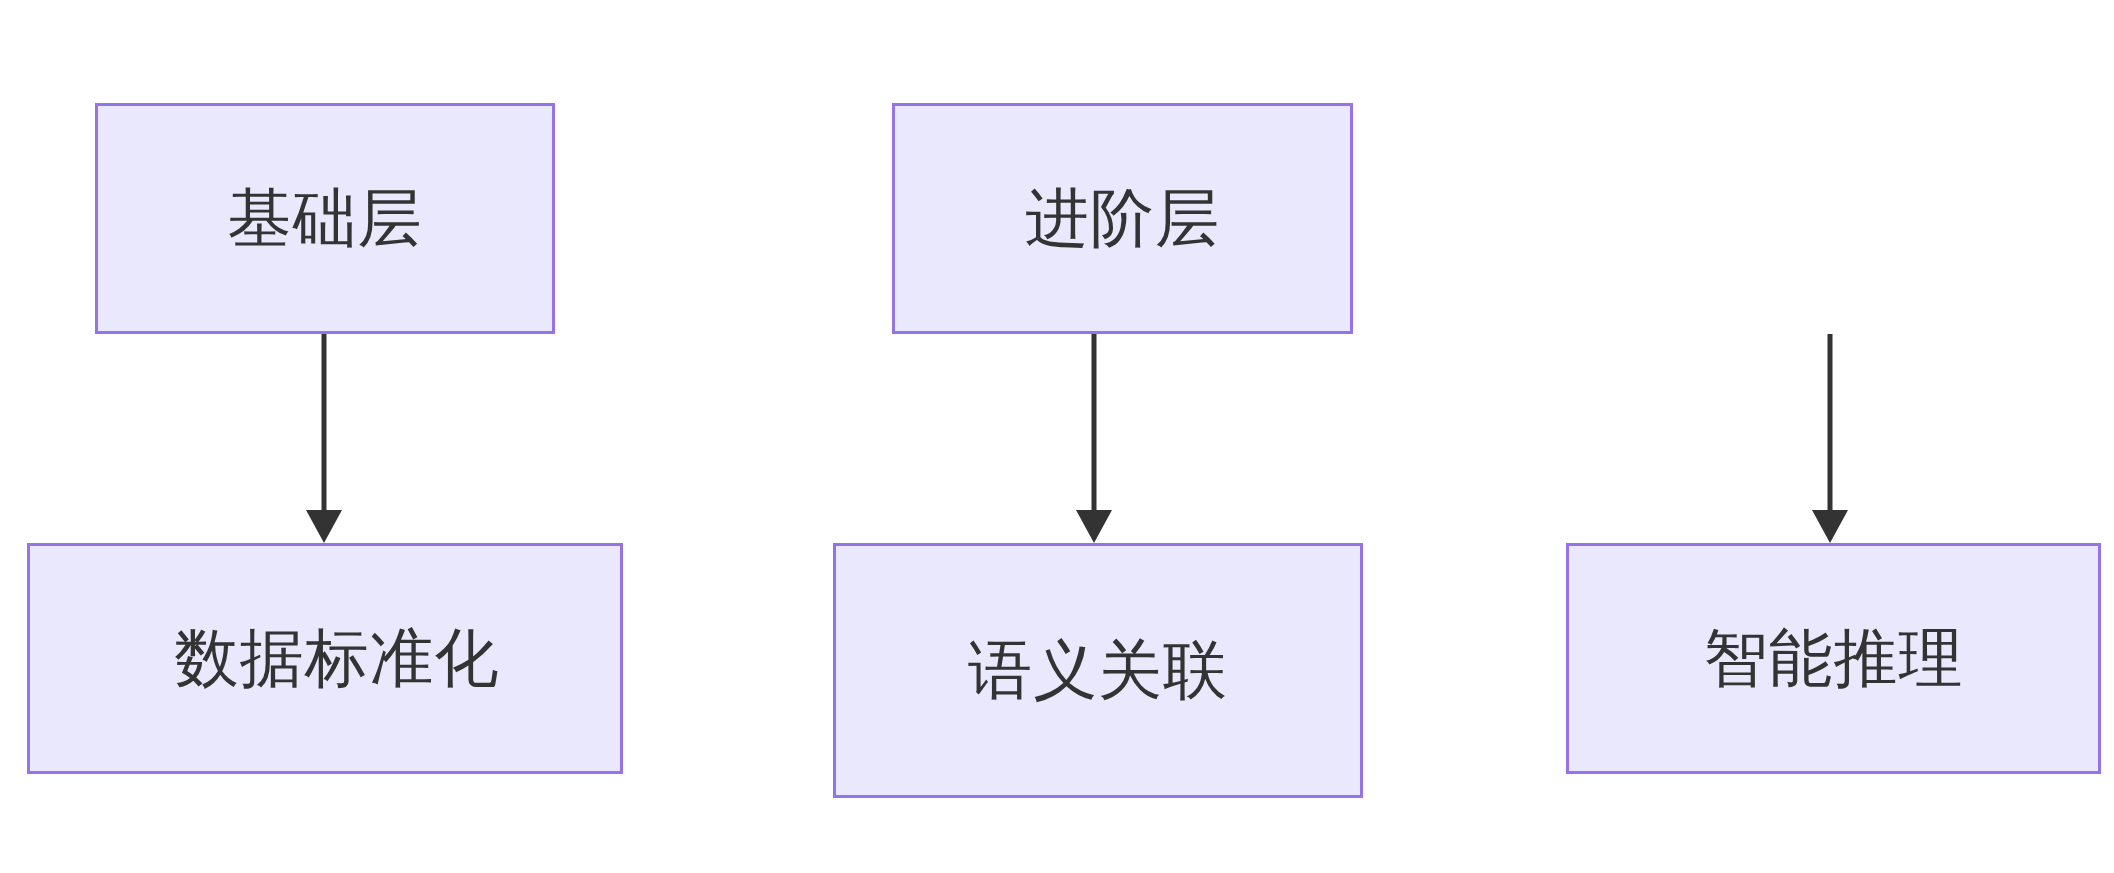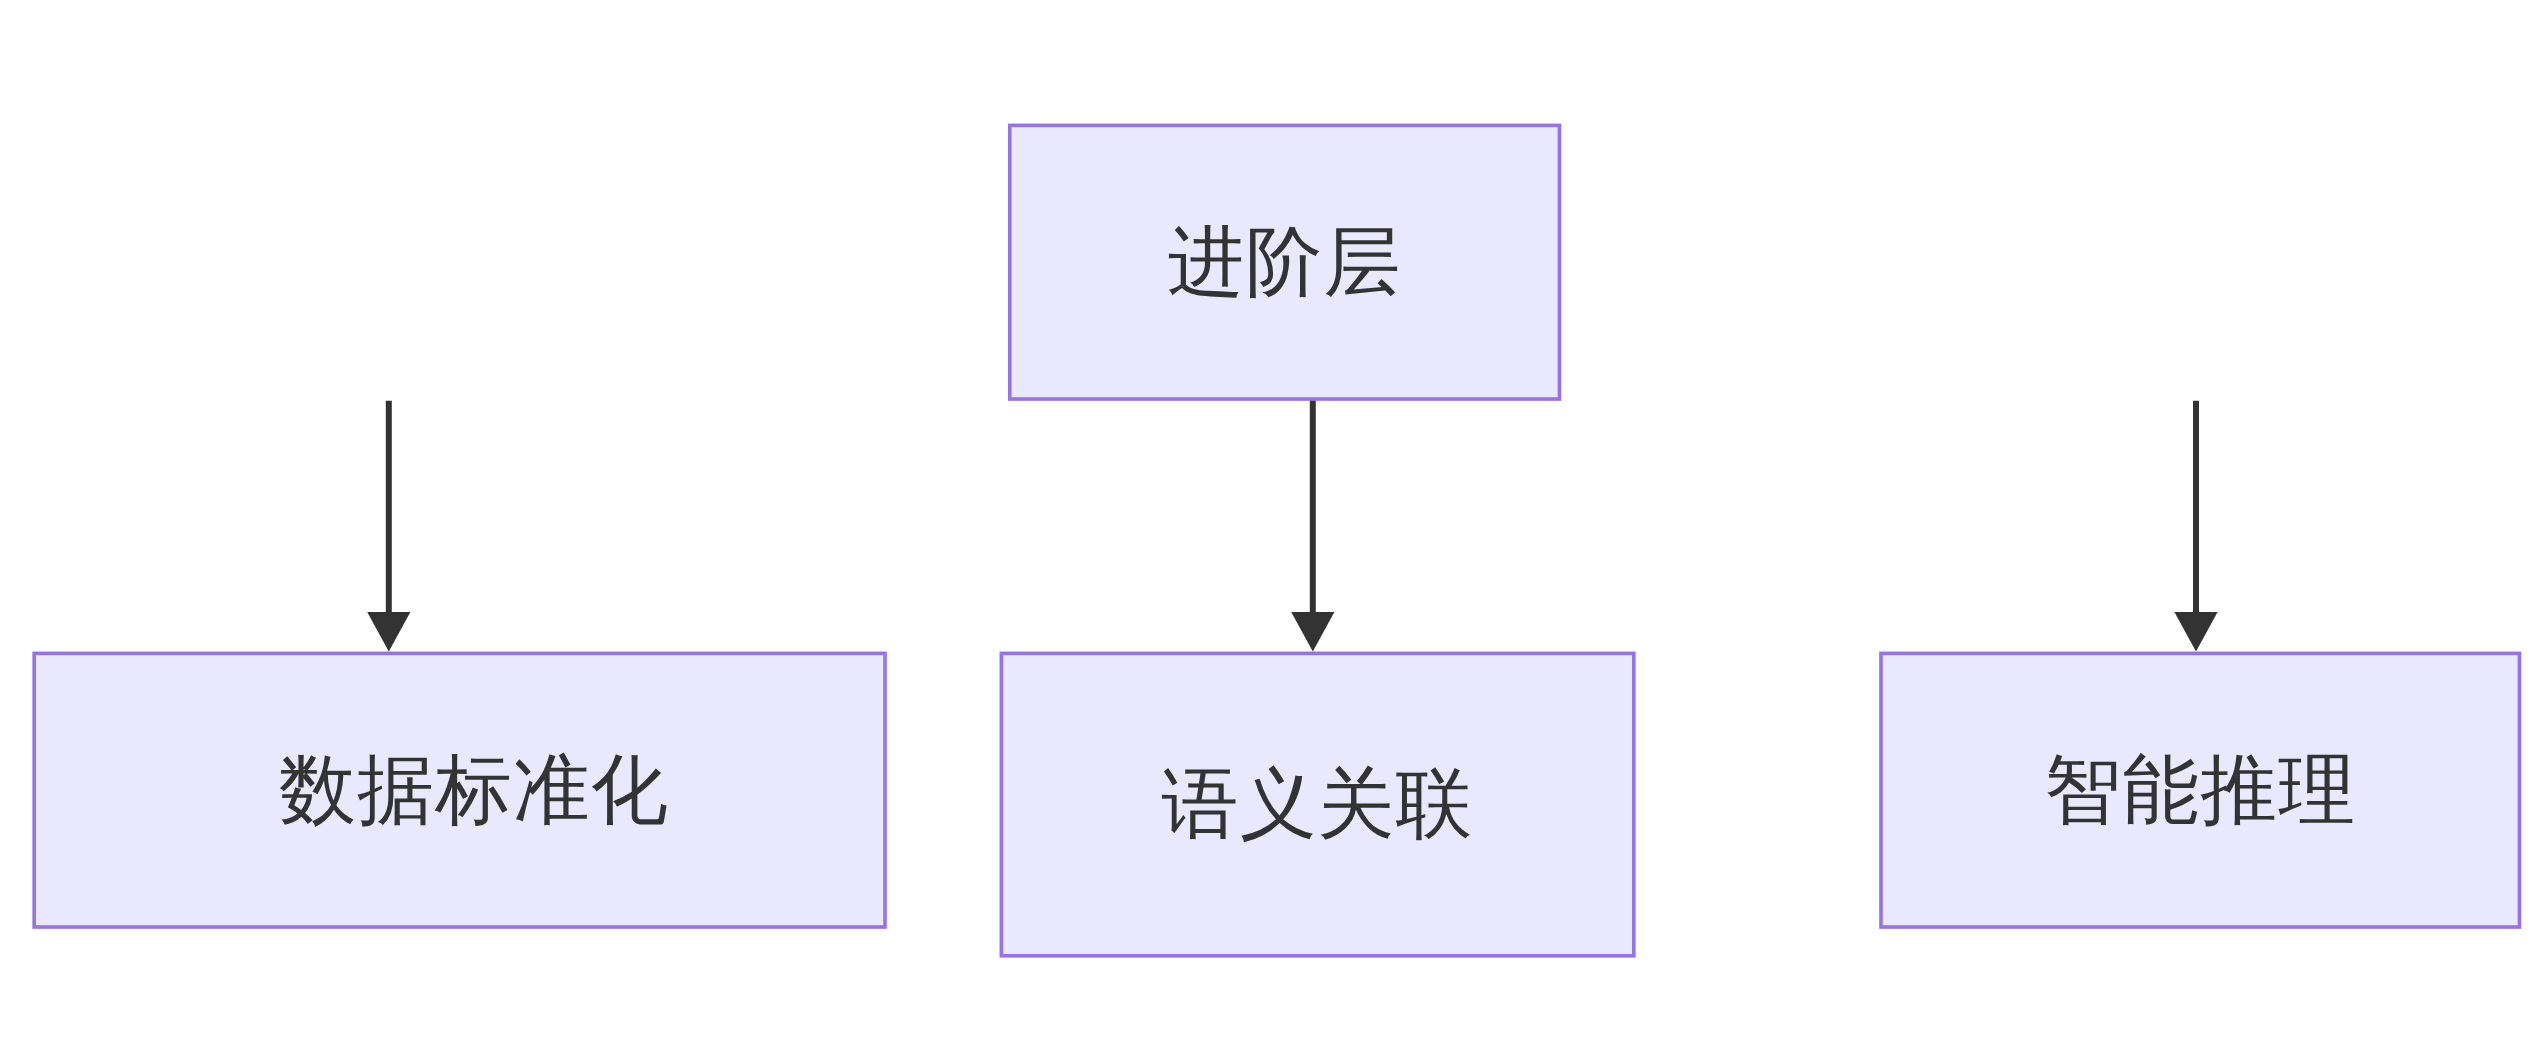--- a/index.html
+++ b/index.html
@@ -31,44 +31,47 @@
   .node-label {
     font-size: 64px;
     line-height: 1.1;
     color: #333333;
     letter-spacing: 1px;
     white-space: nowrap;
     font-weight: 400;
   }
   
   #node-foundation-layer { left: 95px;   top: 103px; width: 460px; height: 231px; }
-  #node-advanced-layer   { left: 840px;  top: 103px; width: 461px; height: 231px; }
+  #node-advanced-layer   { left: 892px;  top: 103px; width: 461px; height: 231px; }
   #node-high-layer       { left: 1600px; top: 103px; width: 458px; height: 231px; }
   
-  #node-data-standardization { left: 27px;   top: 543px; width: 712px; height: 231px; padding-left: 24px; }
+  #node-data-standardization { left: 27px;   top: 543px; width: 596px; height: 231px; padding-left: 24px; }
   #node-semantic-association { left: 833px;  top: 543px; width: 530px; height: 255px; }
   #node-intelligent-reasoning{ left: 1566px; top: 543px; width: 535px; height: 231px; justify-content: center; }
 
   .edge {
     position: absolute;
     top: 334px;
     height: 209px;
     width: 40px;
     pointer-events: none;
   }
   #edge-foundation-to-data       { left: 304px; }
   #edge-advanced-to-semantic     { left: 1074px; }
   #edge-high-to-reasoning        { left: 1810px; }
   .edge svg { display: block; width: 40px; height: 209px; overflow: visible; }
 </style>
 </head>
 <body>
 
 <div id="canvas">
 
+  <div class="node" id="node-foundation-layer">
+    <span class="node-label">基础层</span>
+  </div>
 
   <div class="node" id="node-advanced-layer">
     <span class="node-label">进阶层</span>
   </div>
 
 
   <div class="node" id="node-data-standardization">
     <span class="node-label">数据标准化</span>
   </div>
 

